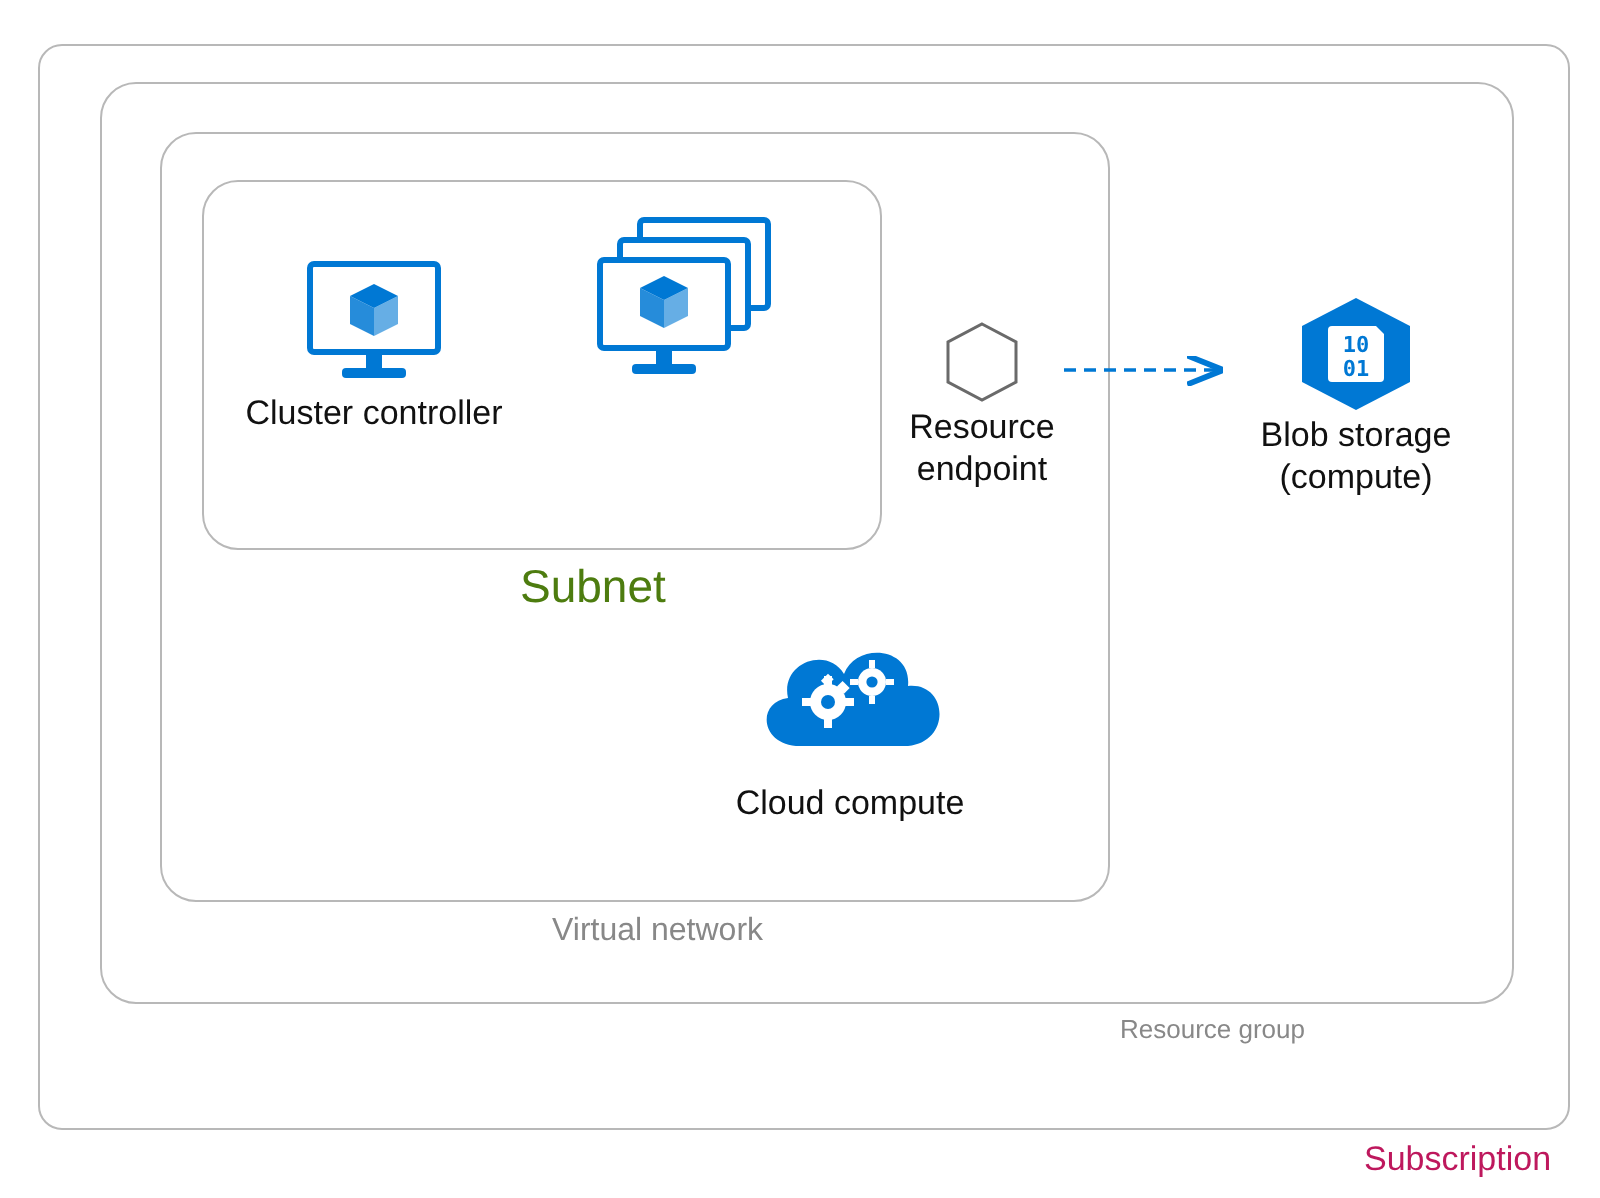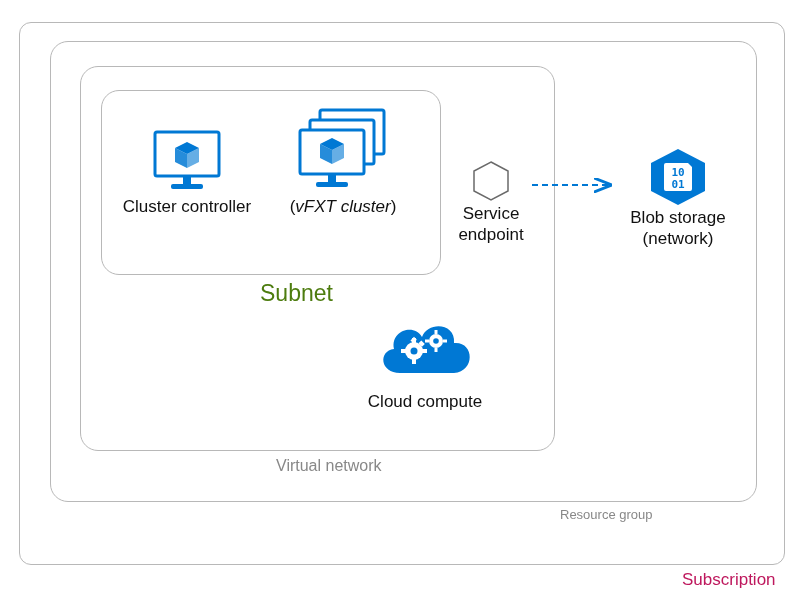--- a/index.html
+++ b/index.html
@@ -86,30 +86,27 @@
 
     <rect x="12" y="24" width="64" height="44" rx="2" fill="#fff" stroke="#0078D4" stroke-width="3"></rect>
 
     <polygon points="44,32 56,38 44,44 32,38" fill="#0078D4"></polygon>
     <polygon points="32,38 44,44 44,58 32,52" fill="#0078D4" opacity="0.85"></polygon>
     <polygon points="56,38 44,44 44,58 56,52" fill="#0078D4" opacity="0.6"></polygon>
 
     <rect x="40" y="68" width="8" height="8" fill="#0078D4"></rect>
     <rect x="28" y="76" width="32" height="5" rx="2" fill="#0078D4"></rect>
   </svg>
-  <div class="label">
-    <span>(</span><span class="italic">vFXT cluster</span><span>)</span>
-  </div>
 </div>
 
 <div class="node service-endpoint">
   <svg width="44" height="44" viewBox="0 0 44 44">
     <polygon points="22,3 39,12 39,32 22,41 5,32 5,12" fill="none" stroke="#6a6a6a" stroke-width="1.5"></polygon>
   </svg>
-  <div class="label">Service</div>
+  <div class="label">Resource</div>
   <div class="label">endpoint</div>
 </div>
 
 <svg class="arrow" viewBox="0 0 92 16">
   <defs>
     <marker id="arrowhead" markerWidth="10" markerHeight="10" refX="8" refY="4" orient="auto">
       <path d="M0,0 L10,4 L0,8" fill="none" stroke="#0078D4" stroke-width="1.6"></path>
     </marker>
   </defs>
   <line x1="2" y1="8" x2="78" y2="8" stroke="#0078D4" stroke-width="1.8" stroke-dasharray="6,4" marker-end="url(#arrowhead)"></line>
@@ -117,21 +114,21 @@
 
 <div class="node blob-storage">
   <svg width="66" height="60" viewBox="0 0 66 60">
     <polygon points="33,2 60,16 60,44 33,58 6,44 6,16" fill="#0078D4"></polygon>
     <rect x="19" y="16" width="28" height="28" rx="2" fill="#fff"></rect>
     <path d="M43 16 L47 20 L47 16 Z" fill="#0078D4"></path>
     <text x="33" y="29" text-anchor="middle" font-family="monospace" font-size="11" fill="#0078D4" font-weight="bold">10</text>
     <text x="33" y="41" text-anchor="middle" font-family="monospace" font-size="11" fill="#0078D4" font-weight="bold">01</text>
   </svg>
   <div class="label">Blob storage</div>
-  <div class="label">(network)</div>
+  <div class="label">(compute)</div>
 </div>
 
 <div class="node cloud-compute">
   <svg width="110" height="78" viewBox="0 0 110 78">
     <path d="M30 60 
              C10 60 8 38 24 36
              C20 18 44 10 52 24
              C58 8 86 10 84 30
              C104 28 106 58 84 60
              Z" fill="#0078D4"></path>

